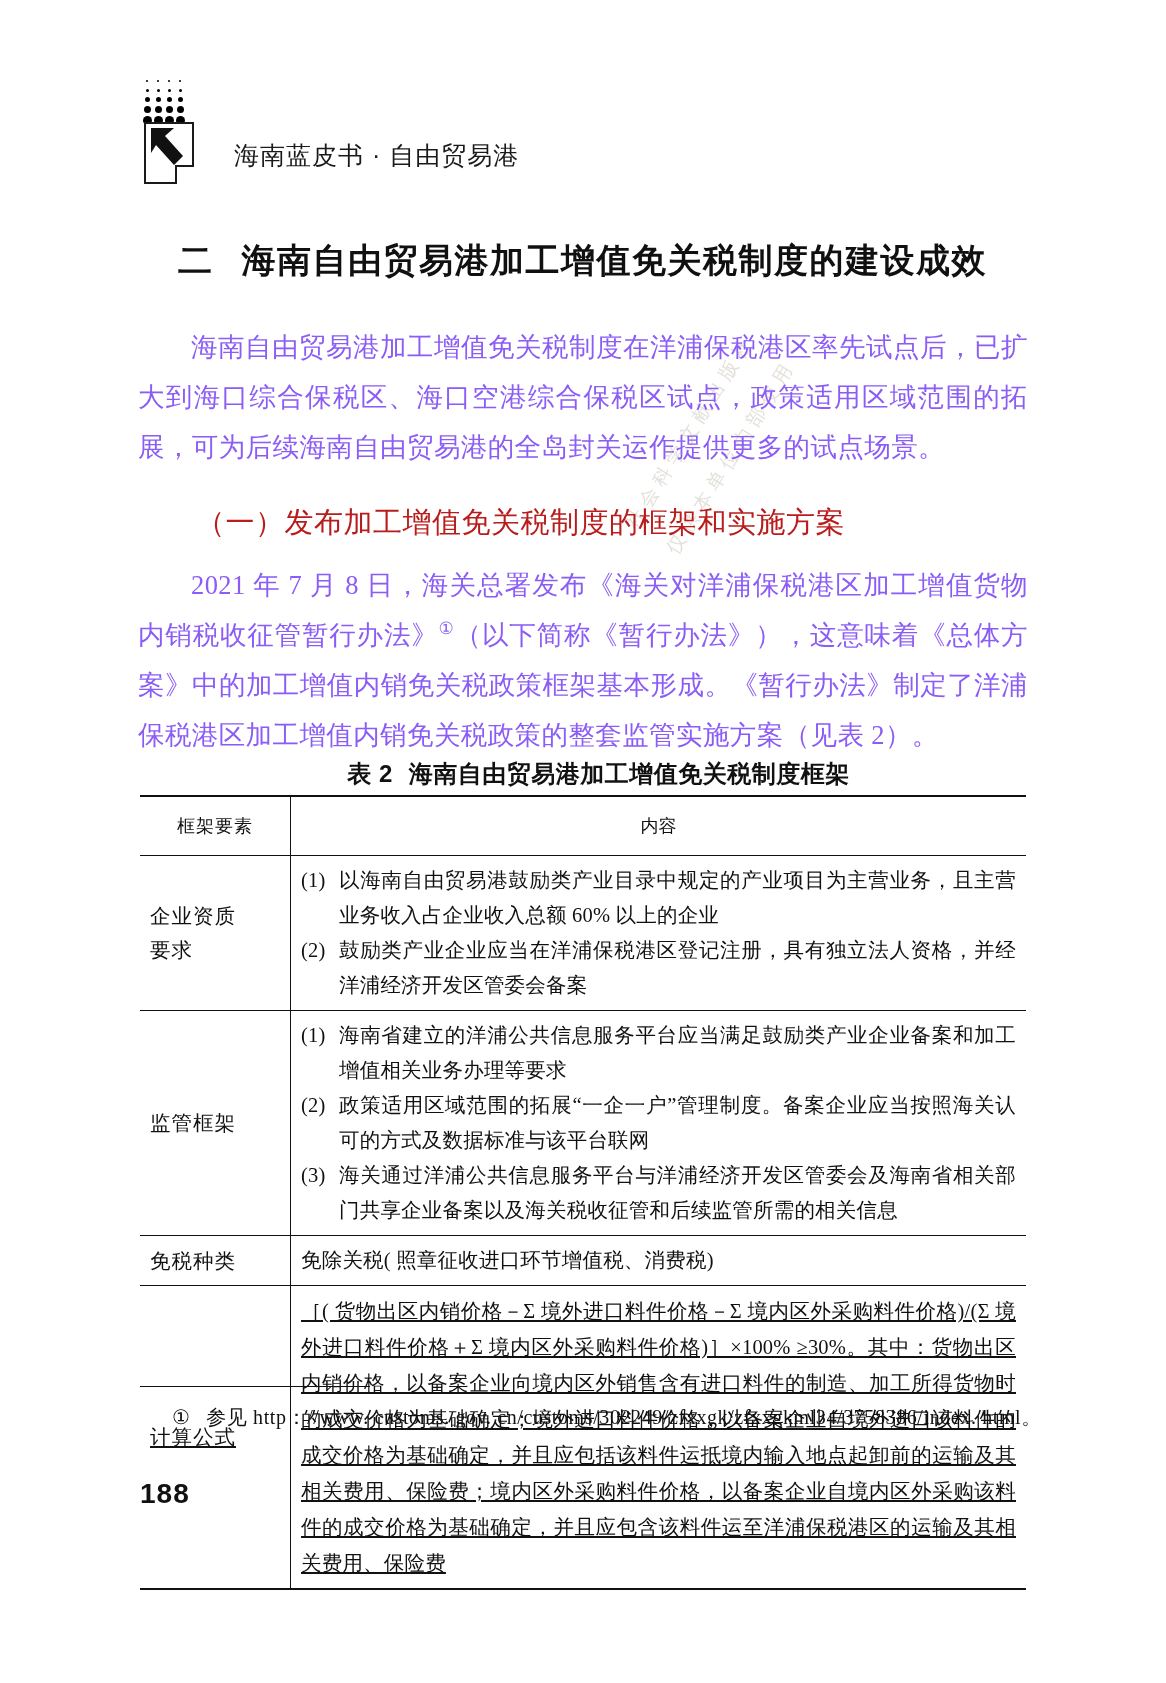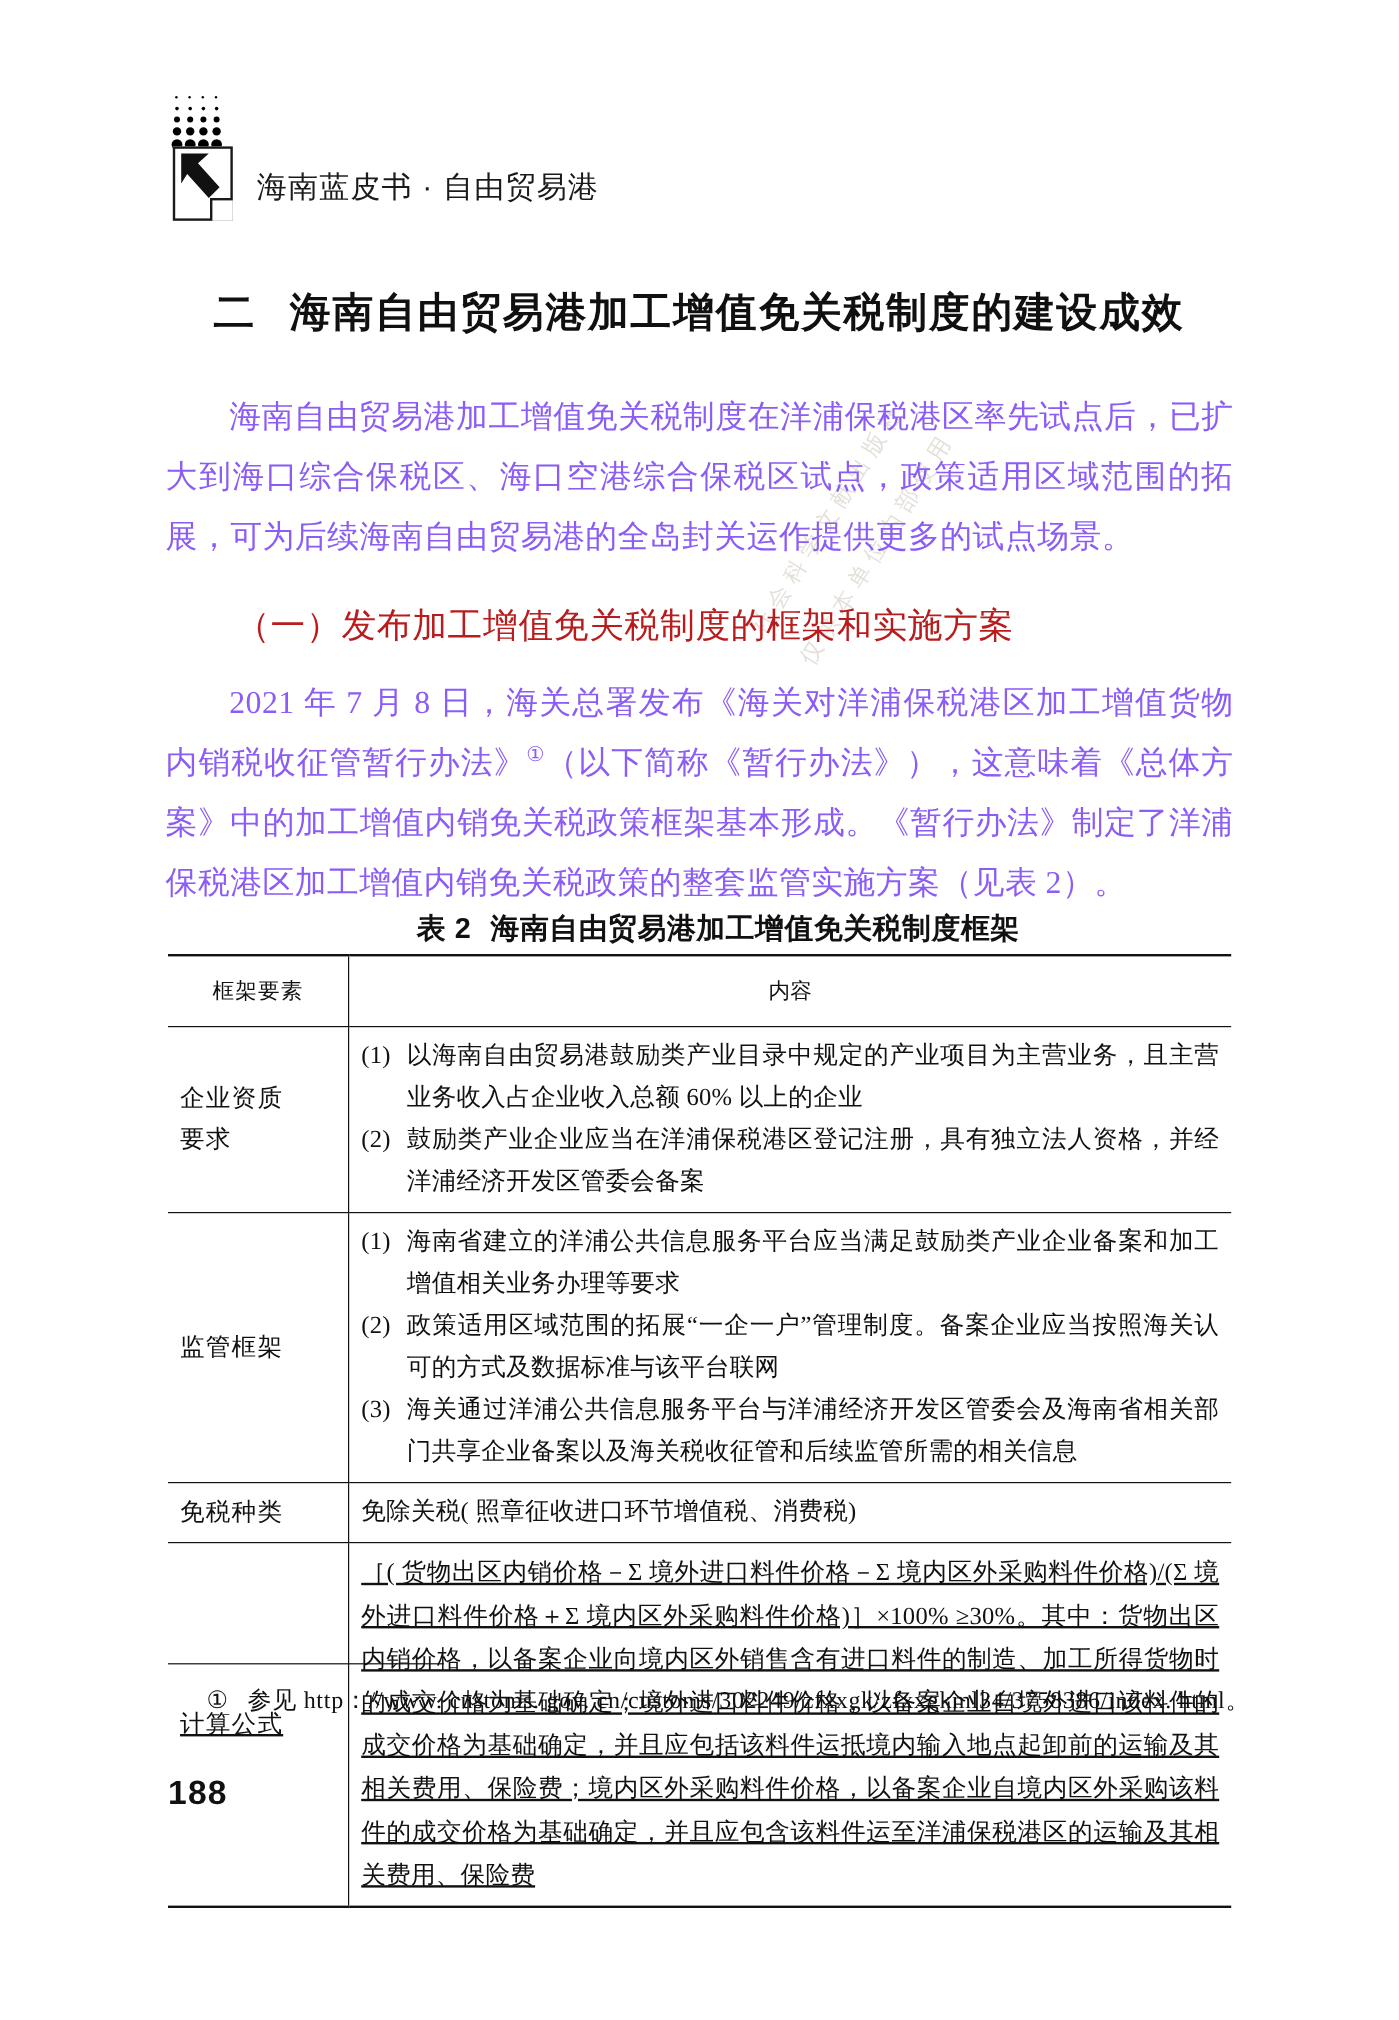--- a/index.html
+++ b/index.html
@@ -20,20 +20,21 @@
   }
 
   
   .running-header {
     position: absolute;
     left: 138px;
     top: 78px;
     display: flex;
     align-items: flex-end;
     height: 110px;
+    gap: 20px;
   }
   .header-mark {
     position: relative;
     width: 62px;
     height: 108px;
     flex: 0 0 auto;
   }
   .dot-grid {
     position: absolute;
     left: 8px;

